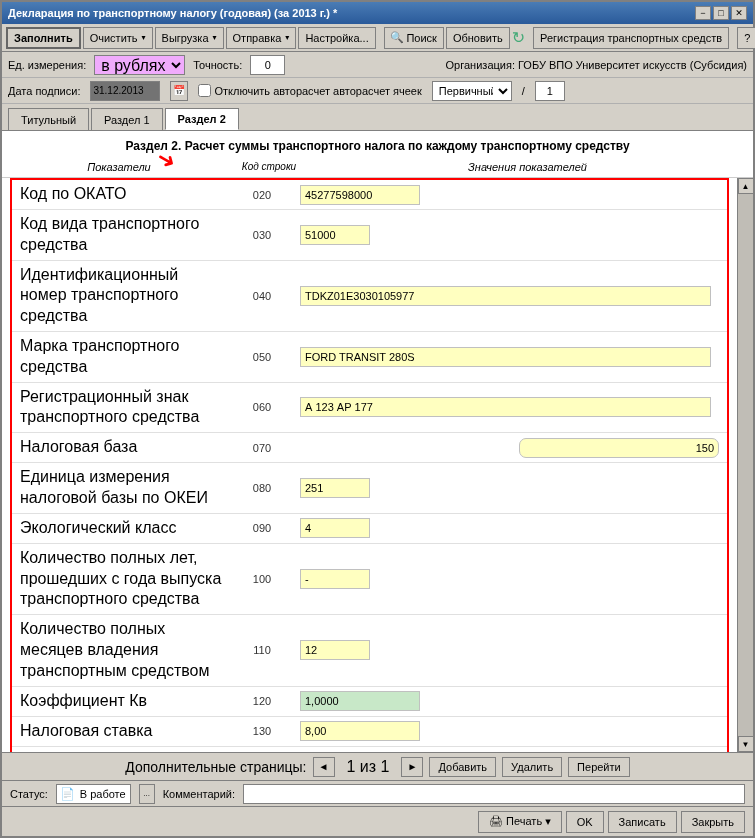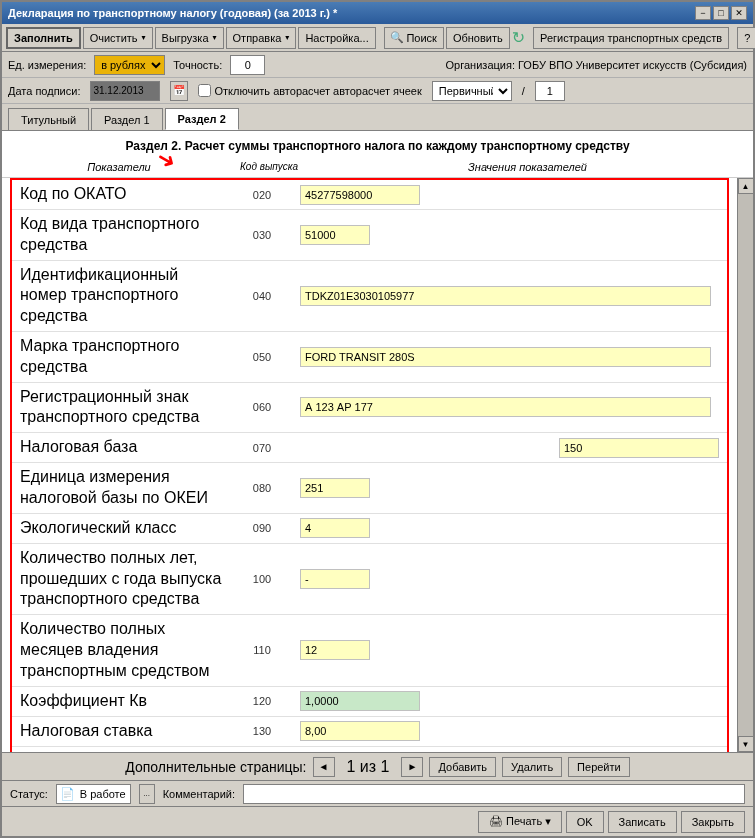--- a/index.html
+++ b/index.html
@@ -93,23 +93,23 @@
       gap: 8px;
       flex-shrink: 0;
       height: 26px;
       border-bottom: 1px solid #b0b0b0;
     }
     .options-bar label {
       font-size: 11px;
     }
     .select-small {
       height: 20px;
-      font-size: 11px;
-      border: 1px solid #808080;
-      background: #eab308;
+      font-size: 16px;
+      border: 1px solid #808080;
+      background: #f0abfc;
       padding: 0 2px;
     }
     .spinbox {
       width: 35px;
       height: 20px;
       border: 1px solid #808080;
       background: white;
       font-size: 11px;
       padding: 0 2px;
       text-align: center;
@@ -492,21 +492,21 @@
 
   <div class="content-area">
     <div class="section-title">Раздел 2. Расчет суммы транспортного налога по каждому транспортному средству</div>
 
     <div style="position: relative; height: 0;">
       <div style="position: absolute; left: 155px; top: -10px; color: red; font-size: 22px; transform: rotate(30deg);">➜</div>
     </div>
 
     <div class="table-header">
       <span>Показатели</span>
-      <span style="font-size:10px; line-height:1.2;">Код выпуска</span>
+      <span style="font-size:10px; line-height:1.2;">Код строки</span>
       <span>Значения показателей</span>
     </div>
 
     <div class="scrollable-content relative-container">
       <div style="margin-right: 16px;">
         <div class="red-border-section">
 
           <div class="data-row">
             <span class="row-label">Код по ОКАТО</span>
             <span class="row-code">020</span>
@@ -544,21 +544,21 @@
             <span class="row-code">060</span>
             <div class="row-value">
               <input type="text" class="field-input wide" style="width: calc(100% - 8px);" value="А 123 АР 177">
             </div>
           </div>
 
           <div class="data-row">
             <span class="row-label">Налоговая база</span>
             <span class="row-code">070</span>
             <div class="row-value" style="justify-content: flex-end;">
-              <input type="text" class="field-input right-align-wide" value="150" style="text-align: left; width: 160px;">
+              <input type="text" class="field-input right-align-wide" value="150" style="text-align: right; width: 200px; border-radius: 7px;">
             </div>
           </div>
 
           <div class="data-row">
             <span class="row-label">Единица измерения налоговой базы по ОКЕИ</span>
             <span class="row-code">080</span>
             <div class="row-value">
               <input type="text" class="field-input small" value="251" style="">
             </div>
           </div>

